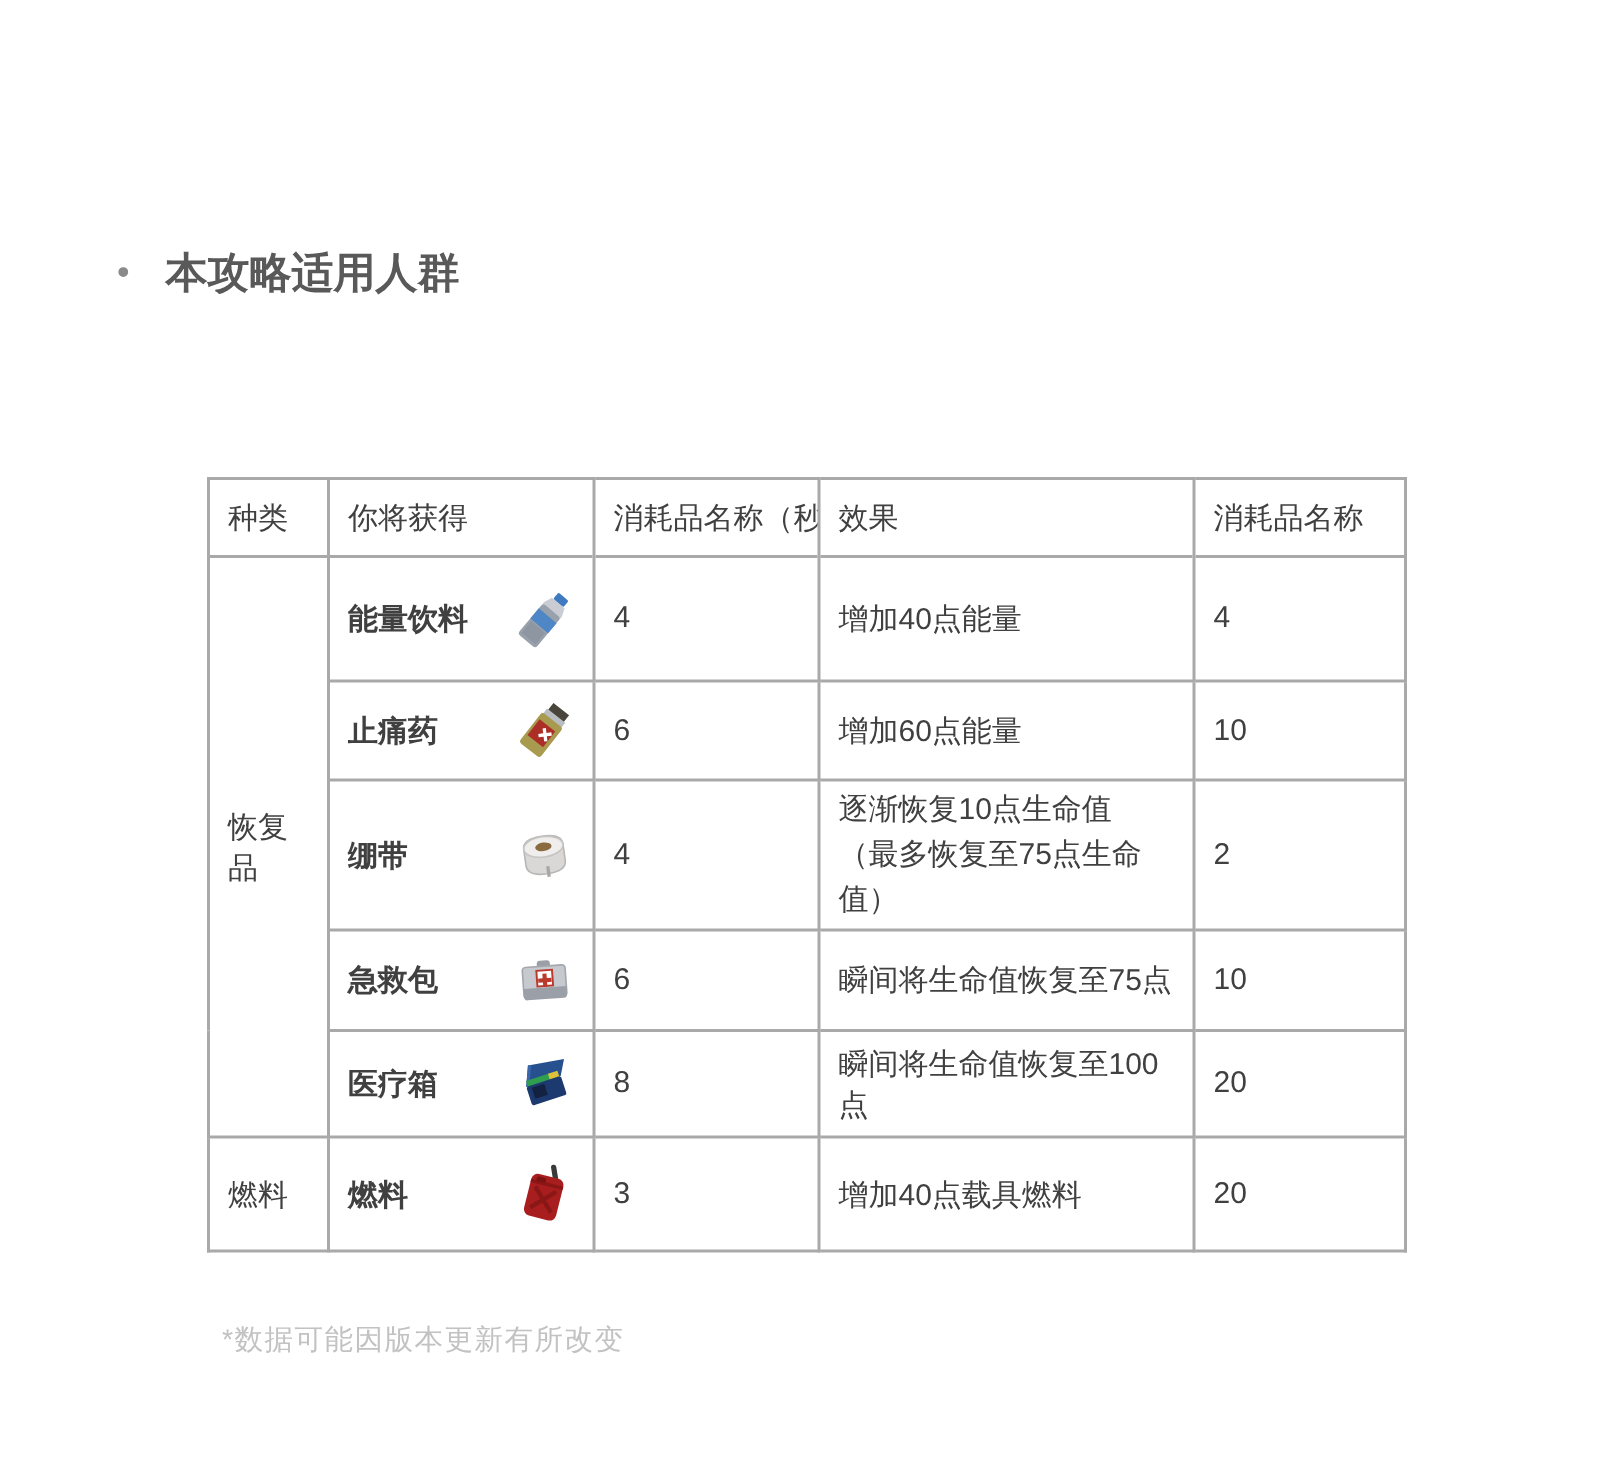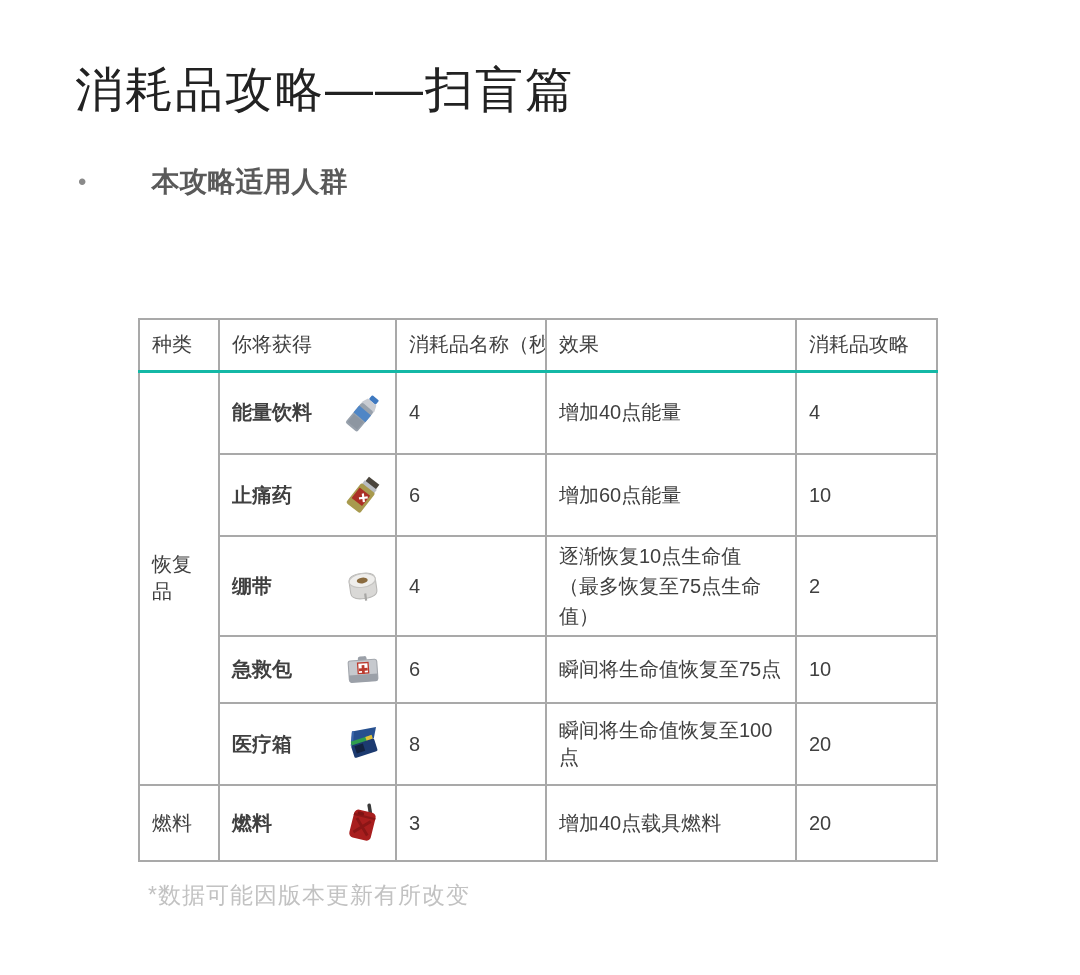--- a/index.html
+++ b/index.html
@@ -28,21 +28,20 @@
     top: 162px;
     list-style: none;
   }
   .bullets li {
     display: flex;
     align-items: flex-end;
     margin-bottom: 16px;
     font-size: 28px;
     line-height: 40px;
     white-space: nowrap;
-    gap: 41px;
   }
   .bullets li::before {
     content: "•";
     color: #8a8a8a;
     font-size: 24px;
     line-height: 40px;
     margin-right: 24px;
   }
   .b-label { color: #595959; font-weight: 700; }
   .b-text  { color: #a8a8a8; font-weight: 400; }
@@ -63,21 +62,21 @@
     border: 2px solid #a9a9a9;
     color: #404040;
     font-size: 20px;
     font-weight: 400;
     text-align: left;
     vertical-align: middle;
     padding: 4px 10px 4px 12px;
     overflow: hidden;
   }
   table.data-table thead th {
-    border-bottom: 3px solid #14b8a6;
+    border-bottom: 1px solid #14b8a6;
     height: 52px;
     white-space: nowrap;
   }
   .name-wrap {
     display: flex;
     align-items: center;
     justify-content: space-between;
     font-weight: bold;
   }
   .icon {
@@ -87,32 +86,31 @@
     align-items: center;
     justify-content: center;
     flex: 0 0 auto;
   }
   .icon svg { width: 44px; height: 44px; display: block; }
   .effect-line { line-height: 30px; }
   .note {
     position: absolute;
     left: 148px;
     top: 880px;
-    font-size: 23px;
+    font-size: 19px;
     color: #c2c2c2;
     letter-spacing: 1px;
     white-space: nowrap;
   }
 </style>
 </head>
 <body>
 
 <div class="page">
 
-  <h1 class="title">消耗品攻略——扫盲篇</h1>
 
   <ul class="bullets">
     <li>
       <span class="b-label">本攻略适用人群</span>
     </li>
   </ul>
 
   <div class="table-wrap">
     <table class="data-table">
       <colgroup>
@@ -121,21 +119,21 @@
           <col style="width:150px">
           <col style="width:250px">
           <col style="width:141px">
       </colgroup>
       <thead>
         <tr>
           <th>种类</th>
           <th>你将获得</th>
           <th>消耗品名称（秒）</th>
           <th>效果</th>
-          <th>消耗品攻略</th>
+          <th>消耗品名称</th>
         </tr>
       </thead>
       <tbody>
         <tr style="height:83px">
           <td rowspan="5">恢复品</td>
           <td>
             <div class="name-wrap">
               <span>能量饮料</span>
               <span class="icon">
                 <svg viewBox="0 0 40 40">
@@ -147,21 +145,21 @@
                     <rect x="14.5" y="26" width="11" height="9" fill="#8d96a1"></rect>
                   </g>
                 </svg>
               </span>
             </div>
           </td>
           <td>4</td>
           <td>增加40点能量</td>
           <td>4</td>
         </tr>
-        <tr style="height:82px">
+        <tr style="height:66px">
           <td>
             <div class="name-wrap">
               <span>止痛药</span>
               <span class="icon">
                 <svg viewBox="0 0 40 40">
                   <g transform="rotate(38 20 20)">
                     <rect x="14" y="3.5" width="12" height="6" fill="#4a453c"></rect>
                     <rect x="13" y="8.5" width="14" height="4.5" fill="#b9bdc2"></rect>
                     <rect x="12" y="12" width="16" height="23" rx="2" fill="#a89a4e"></rect>
                     <rect x="13.5" y="16.5" width="12" height="12" fill="#ab2f26"></rect>
@@ -212,21 +210,21 @@
                     <path d="M19 15.5 h2.5 v2.8 h2.8 v2.5 h-2.8 v2.8 h-2.5 v-2.8 h-2.8 v-2.5 h2.8 z" fill="#bb3a2e"></path>
                   </g>
                 </svg>
               </span>
             </div>
           </td>
           <td>6</td>
           <td>瞬间将生命值恢复至75点</td>
           <td>10</td>
         </tr>
-        <tr style="height:82px">
+        <tr style="height:71px">
           <td>
             <div class="name-wrap">
               <span>医疗箱</span>
               <span class="icon">
                 <svg viewBox="0 0 40 40">
                   <g transform="rotate(-18 20 20)">
                     <path d="M9 18 L14 6 L36 9 L31 18 Z" fill="#27508f"></path>
                     <path d="M9 18 L14 6 L16 6.3 L11 18 Z" fill="#3a66ab"></path>
                     <rect x="10" y="14.5" width="16" height="5" fill="#2f9e4e"></rect>
                     <rect x="24" y="14.5" width="6" height="5" fill="#e0c23a"></rect>

